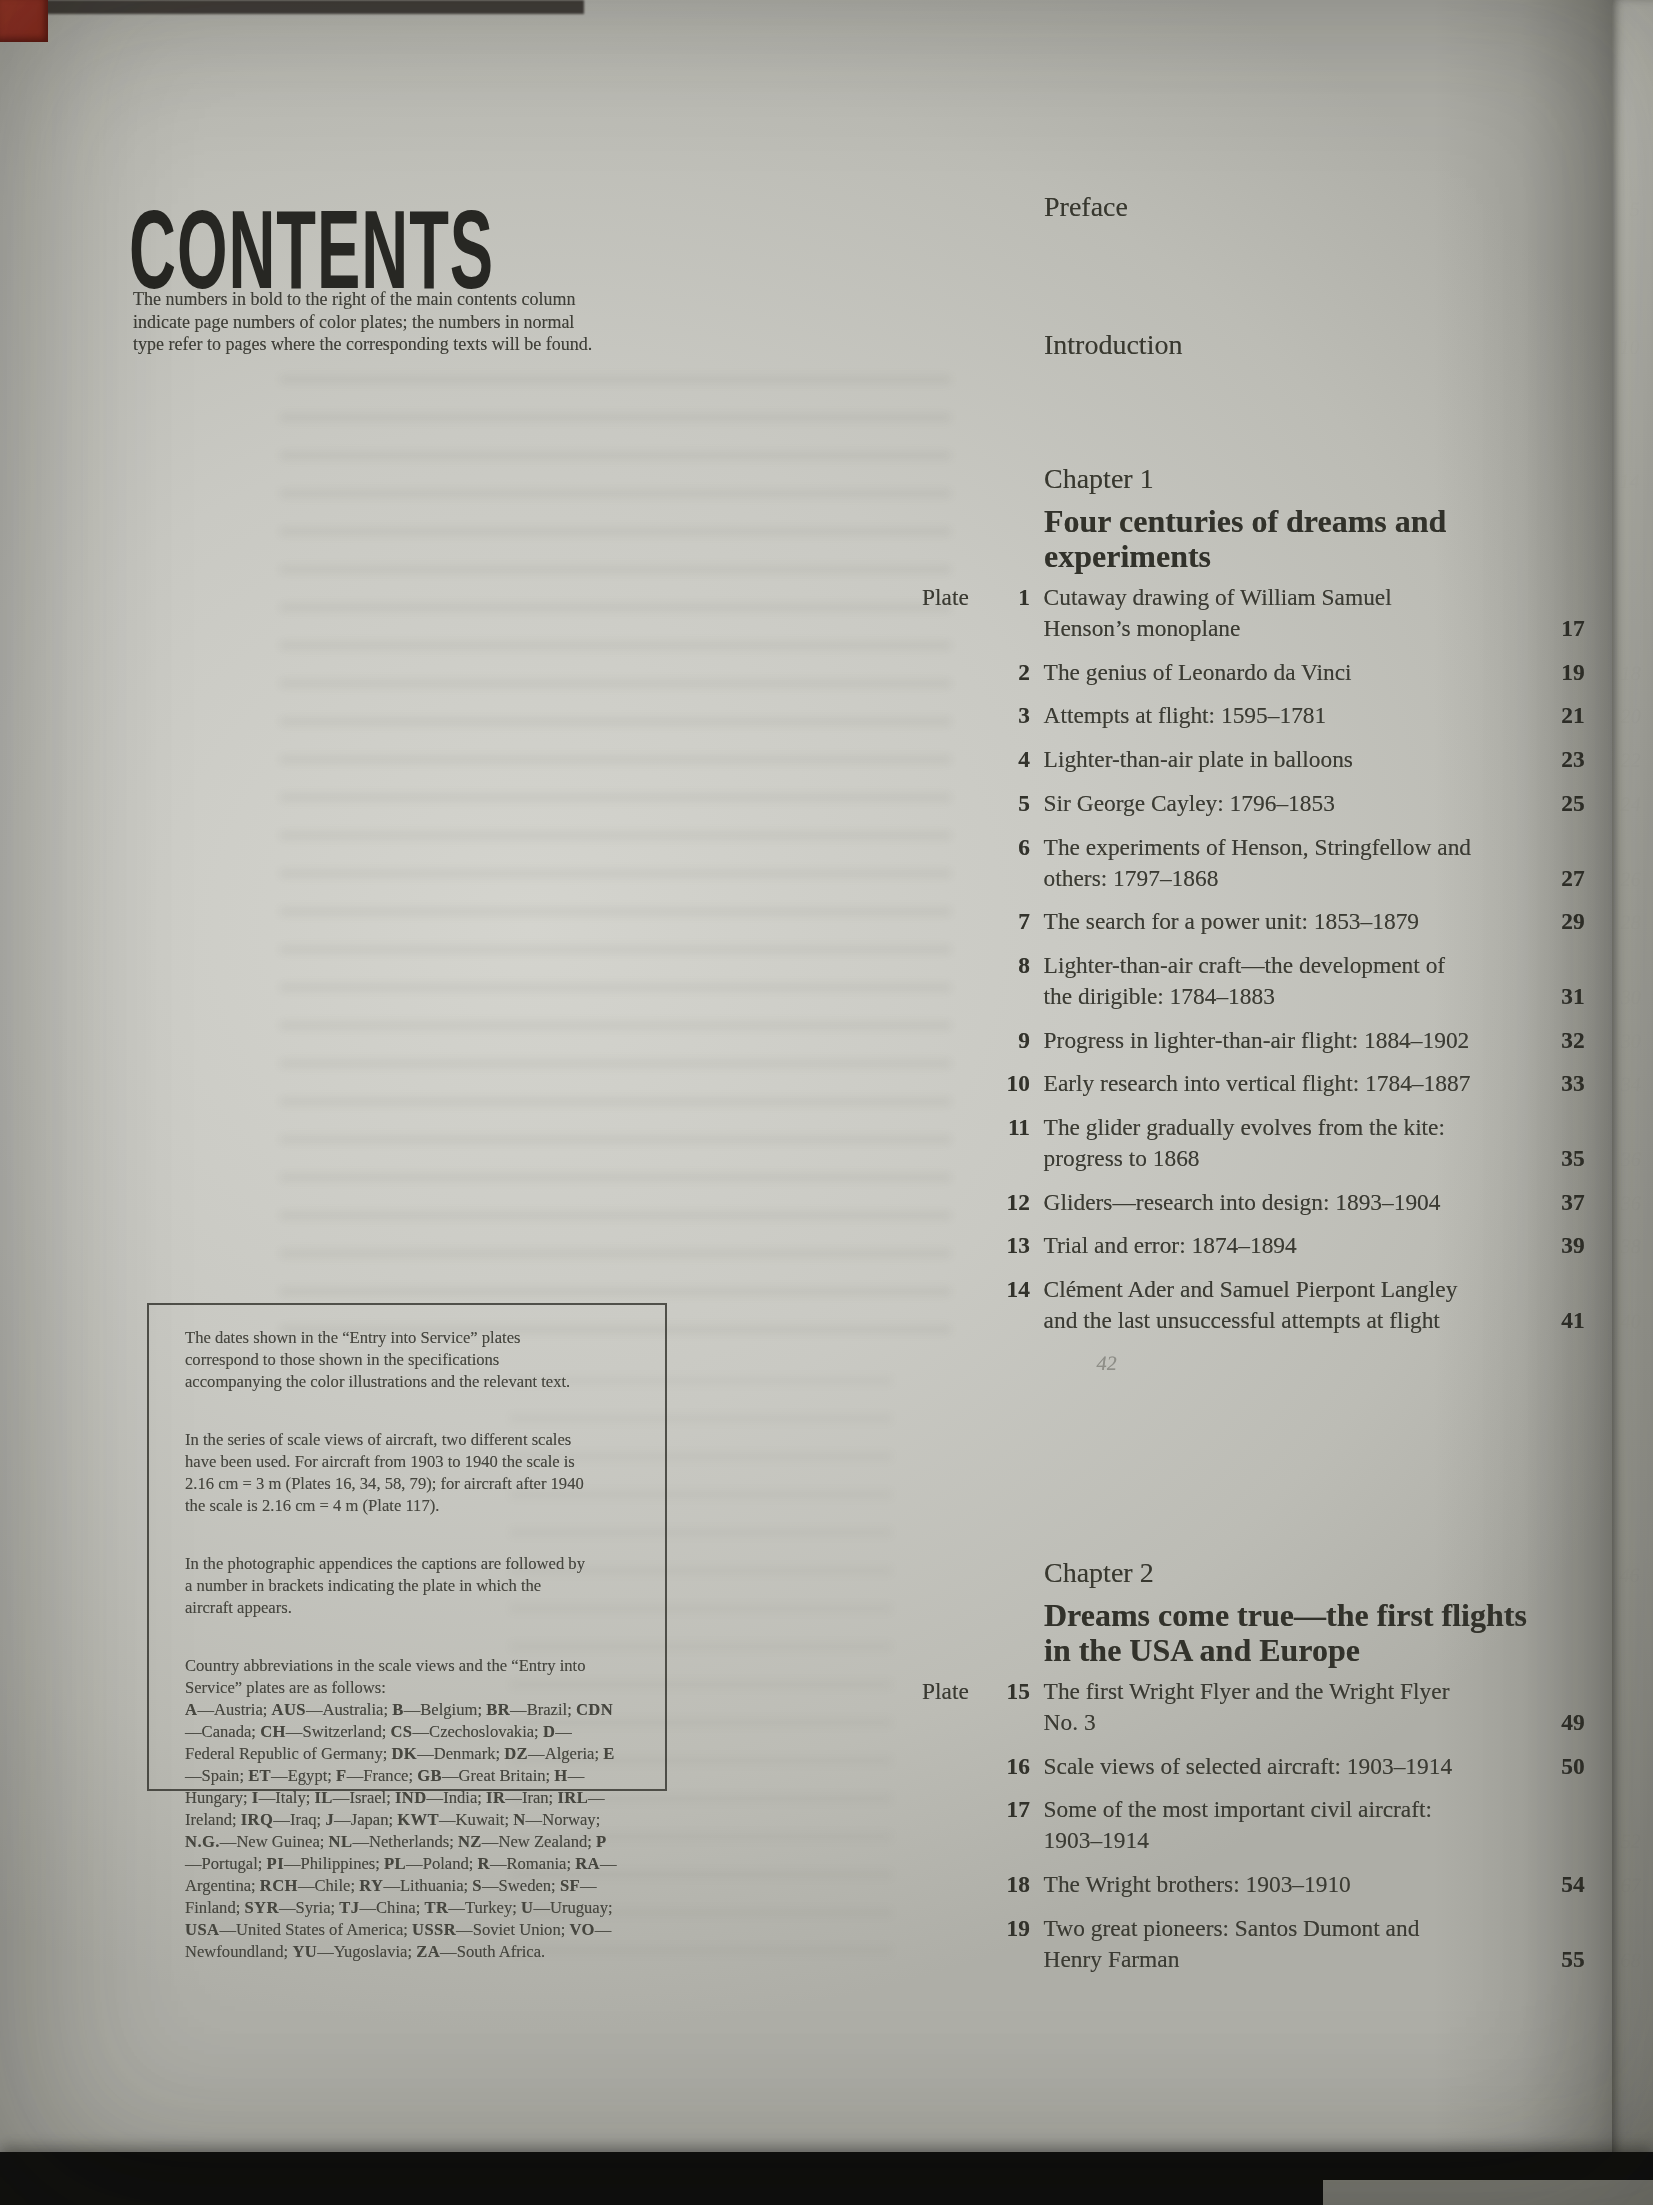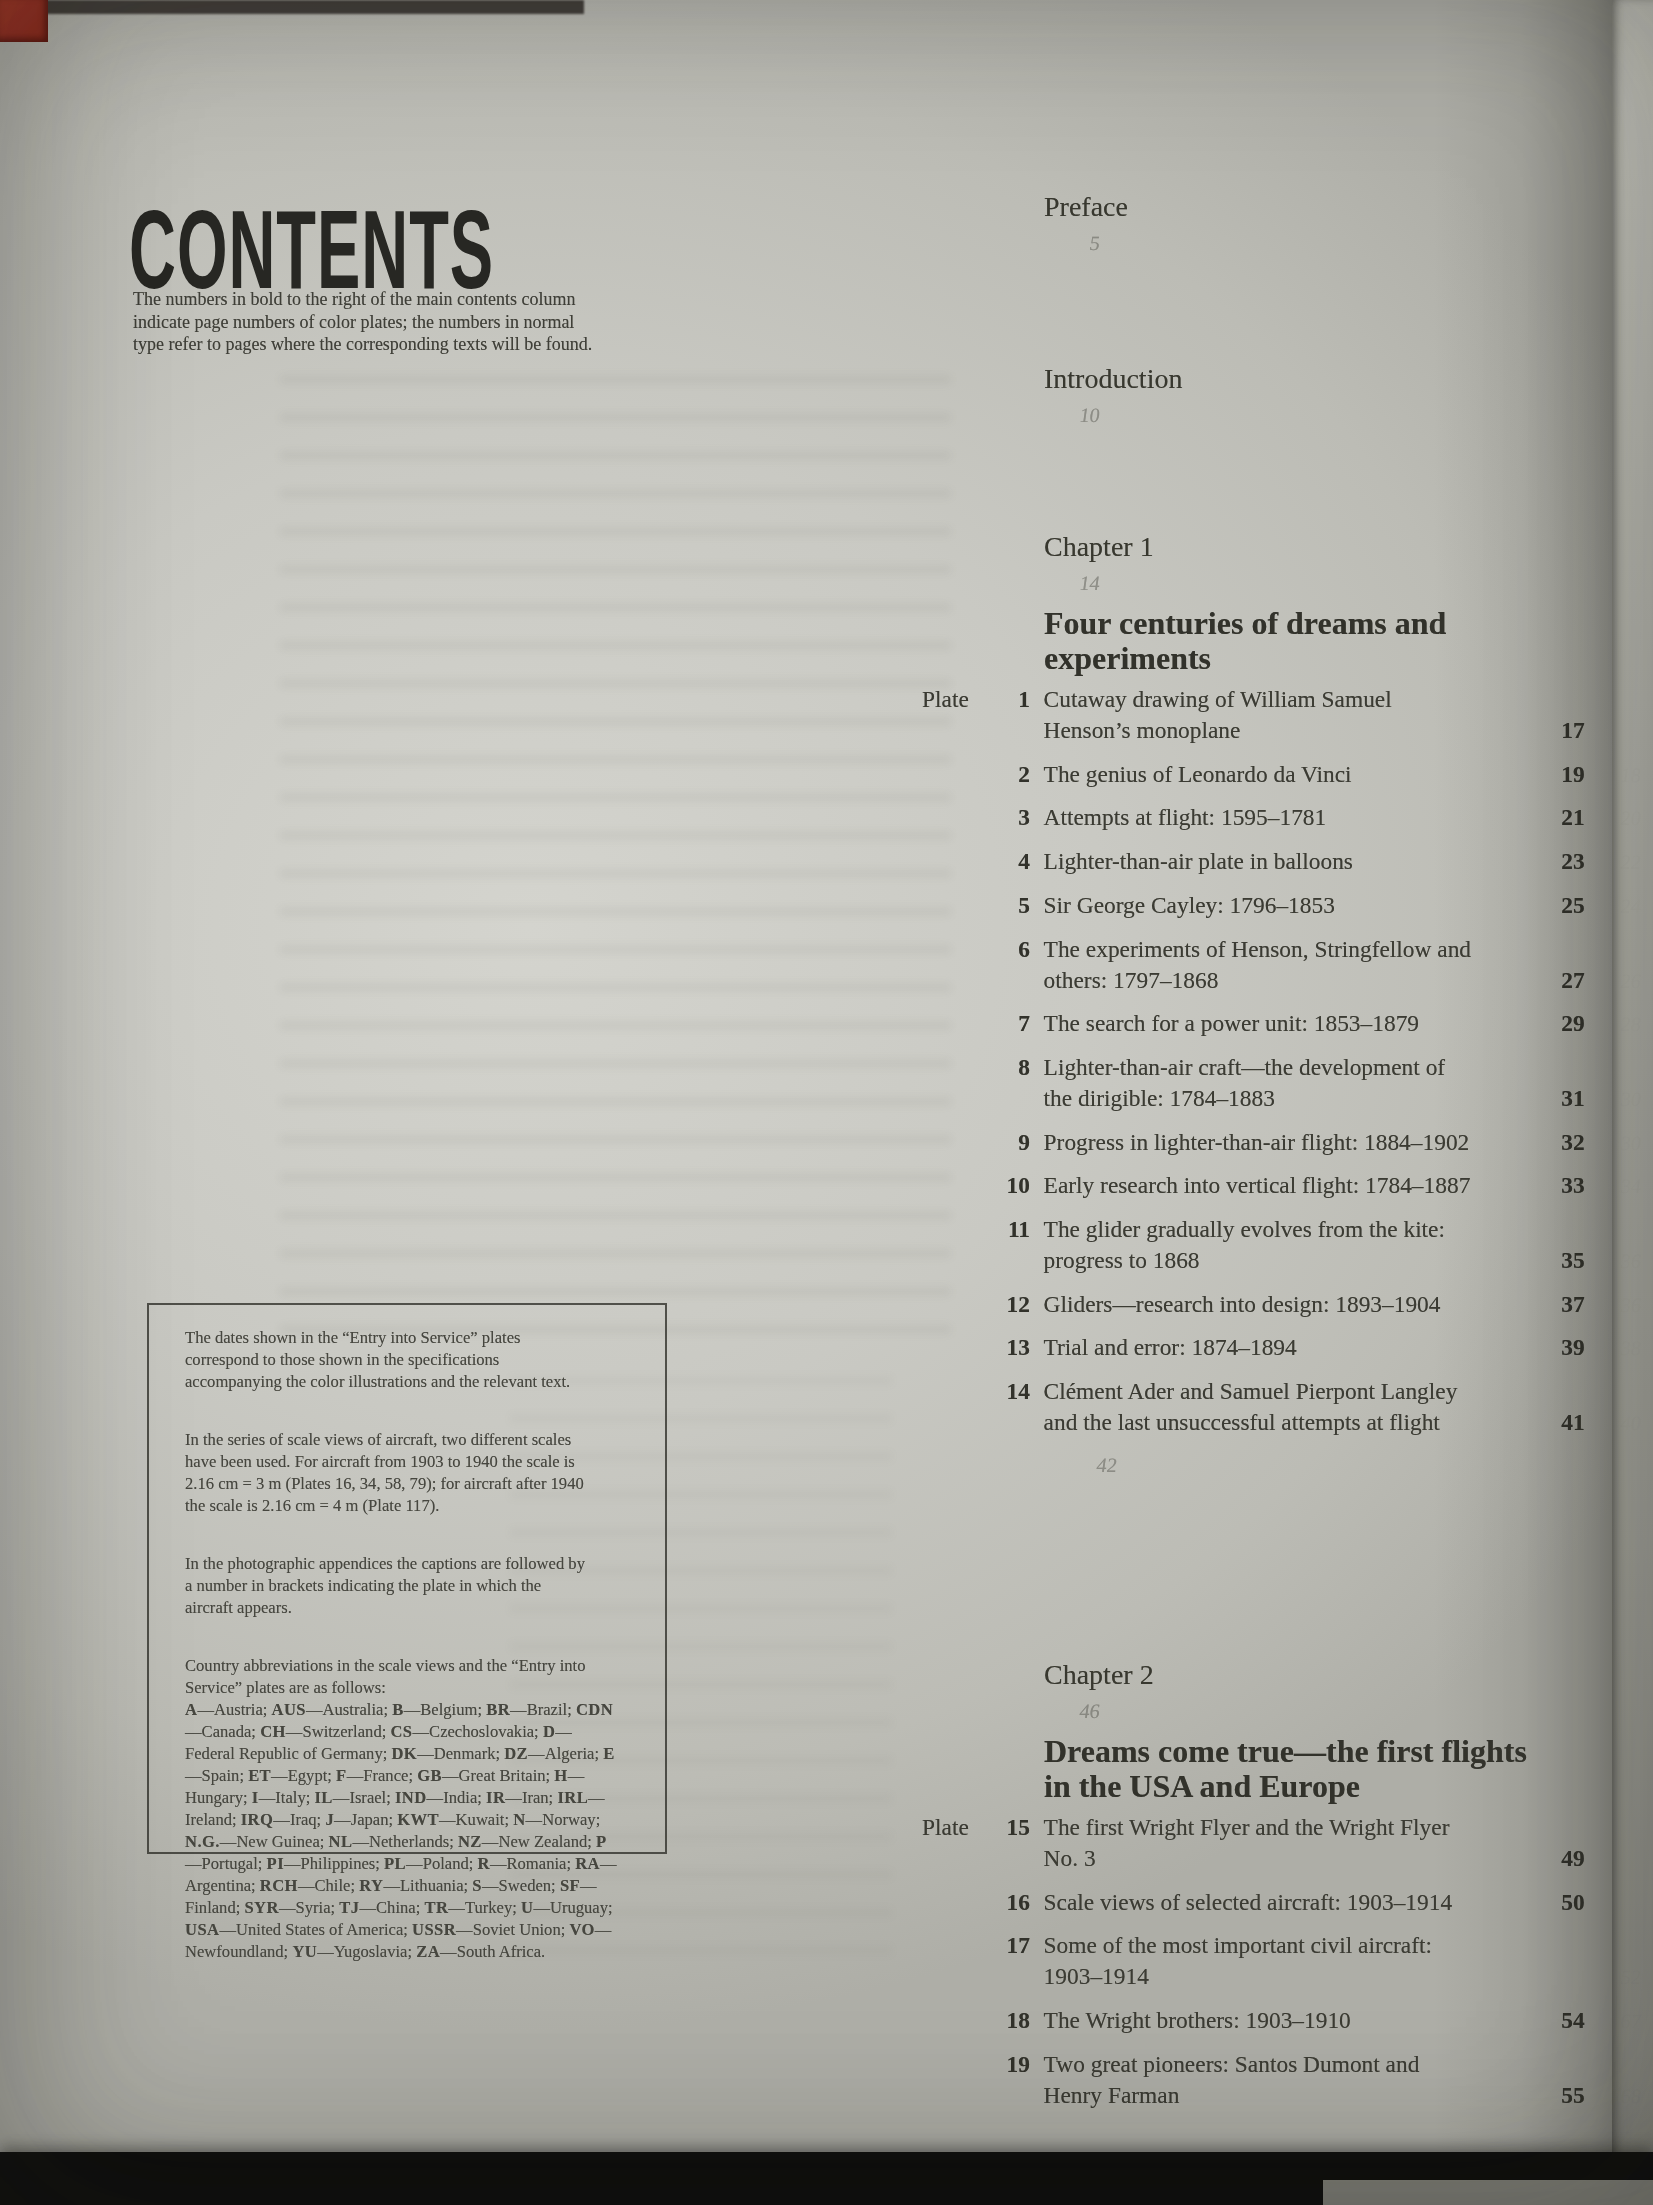--- a/index.html
+++ b/index.html
@@ -13,32 +13,32 @@
   #ghost2{left:510px;top:1360px;width:382px;height:595px;opacity:.28;}
 
   
   #page-title{position:absolute;left:129px;top:119px;font-family:"Liberation Sans",sans-serif;
     font-weight:700;font-size:112px;line-height:1;letter-spacing:1.7px;color:#272723;
     transform:scaleX(.58);transform-origin:left top;white-space:nowrap;}
   #intro-note{position:absolute;left:133px;top:270px;font-size:18px;line-height:22.5px;
     white-space:pre-line;color:#3f3f38;text-shadow:0 0 0.5px rgba(70,70,62,.5);}
 
   
-  .notes-box{position:absolute;left:147px;top:1303px;width:520px;height:551px;box-sizing:border-box;
+  .notes-box{position:absolute;left:147px;top:1303px;width:520px;height:488px;box-sizing:border-box;
     border:2.5px solid rgba(52,52,46,.82);padding:22px 44px 13.6px 36px;
     font-size:16.6px;line-height:22px;color:#46463f;text-shadow:0 0 0.5px rgba(70,70,62,.45);}
   .notes-box p{margin:0 0 36px 0;white-space:pre-line;}
   .notes-box p.countries{white-space:normal;margin-bottom:16px;}
   .country-intro{display:block;}
   .notes-box b{font-weight:700;letter-spacing:0.4px;}
 
   
   .toc{position:absolute;left:922px;top:189px;width:718px;text-shadow:0 0 0.6px rgba(60,60,52,.5);}
   .fm-row{display:flex;justify-content:space-between;align-items:baseline;padding-left:122px;
-    font-size:28px;line-height:36px;color:#38382f;flex-direction:column;}
+    font-size:28px;line-height:36px;color:#38382f;}
   .edge-num{font-size:20.4px;color:#55554e;opacity:.48;transform:skewX(-8deg);flex:none;width:56px;text-align:right;}
   .chapter-title{margin:5.1px 0 0 122px;font-size:32px;line-height:35px;font-weight:700;
     white-space:pre-line;width:544px;color:#32322b;}
   .items{position:relative;margin-top:8px;}
   .plate-col-label{position:absolute;left:0;top:1.7px;font-size:23.4px;color:#3a3a32;}
   .toc-row{display:flex;align-items:flex-end;margin-bottom:12.7px;font-size:23.4px;line-height:31px;}
   .inum{flex:none;width:108px;text-align:right;font-weight:700;align-self:flex-start;color:#32322b;}
   .ititle{flex:none;width:510px;margin-left:13.6px;white-space:pre-line;color:#3b3b33;}
   .pnum{flex:none;text-align:right;}
   .pnum.bold{width:31px;font-weight:700;color:#2f2f29;}

